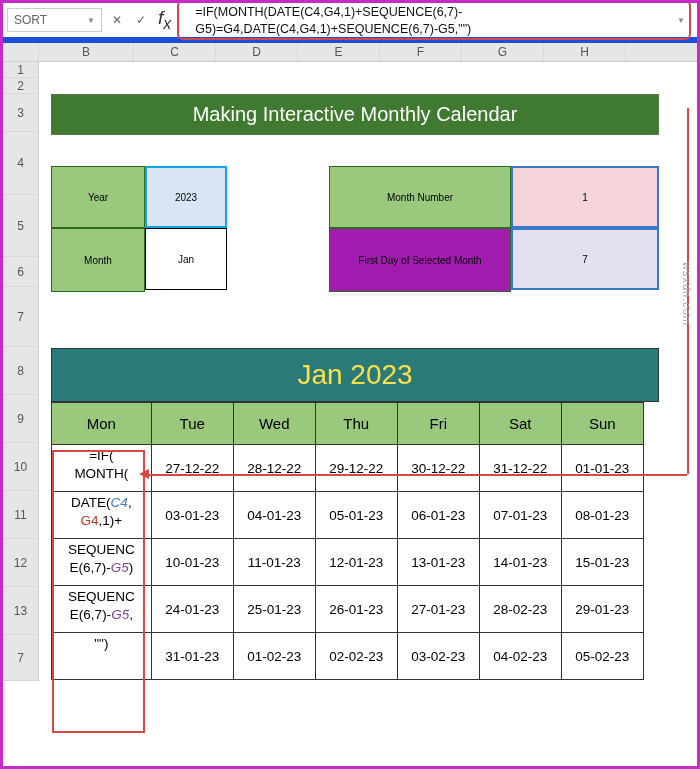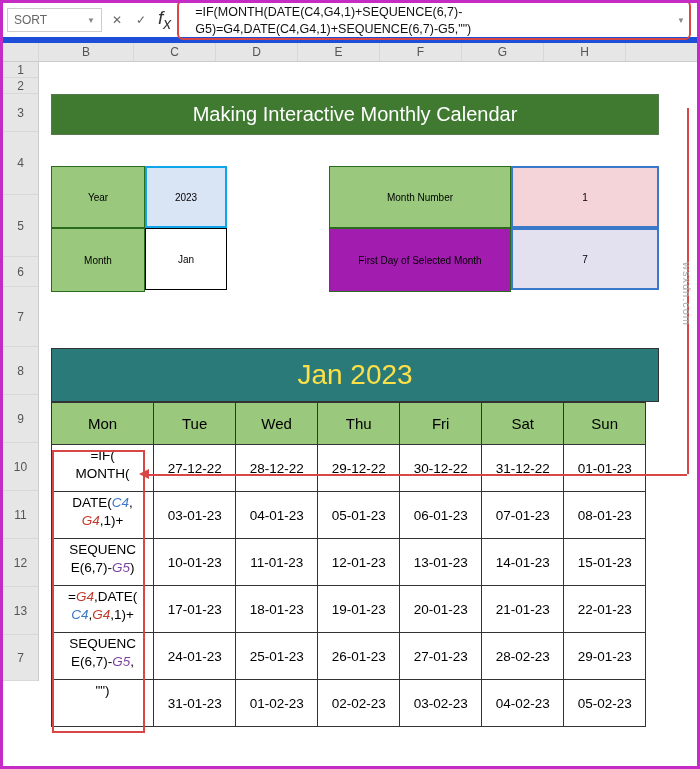--- a/index.html
+++ b/index.html
@@ -190,21 +190,21 @@
     }
     .watermark {
       position: absolute;
       right: 4px; top: 200px;
       writing-mode: vertical-rl;
       font-size: 11px;
       color: #aaa;
       letter-spacing: 1px;
     }
     .fmla-txt span.ref-c4 { color: #3a78c9; font-style: italic; }
-    .fmla-txt span.ref-g4 { color: #c0392b; font-style: italic; }
+    .fmla-txt span.ref-g4 { color: #c0392b; }
     .fmla-txt span.ref-g5 { color: #7b3fa0; font-style: italic; }
   </style>
 </head>
 <body>
 
 <div class="topbar">
   <div class="namebox">
     <span class="namebox-text">SORT</span>
     <span class="dropdown-arrow">▼</span>
   </div>
@@ -297,29 +297,20 @@
           <tr>
             <td class="first formula-cell fmla-txt">SEQUENC<br>E(6,7)-<span class="ref-g5">G5</span>)</td>
             <td>10-01-23</td>
             <td>11-01-23</td>
             <td>12-01-23</td>
             <td>13-01-23</td>
             <td>14-01-23</td>
             <td>15-01-23</td>
           </tr>
           <tr>
-            <td class="first formula-cell fmla-txt">=<span class="ref-g4">G4</span>,DATE(<br><span class="ref-c4">C4</span>,<span class="ref-g4">G4</span>,1)+</td>
-            <td>17-01-23</td>
-            <td>18-01-23</td>
-            <td>19-01-23</td>
-            <td>20-01-23</td>
-            <td>21-01-23</td>
-            <td>22-01-23</td>
-          </tr>
-          <tr>
             <td class="first formula-cell fmla-txt">SEQUENC<br>E(6,7)-<span class="ref-g5">G5</span>,</td>
             <td>24-01-23</td>
             <td>25-01-23</td>
             <td>26-01-23</td>
             <td>27-01-23</td>
             <td>28-02-23</td>
             <td>29-01-23</td>
           </tr>
           <tr>
             <td class="first formula-cell fmla-txt">"")</td>

